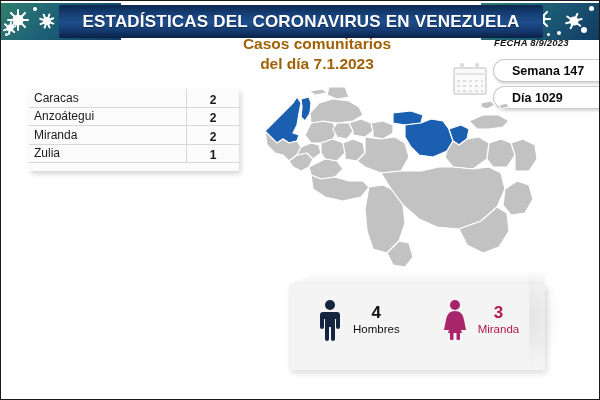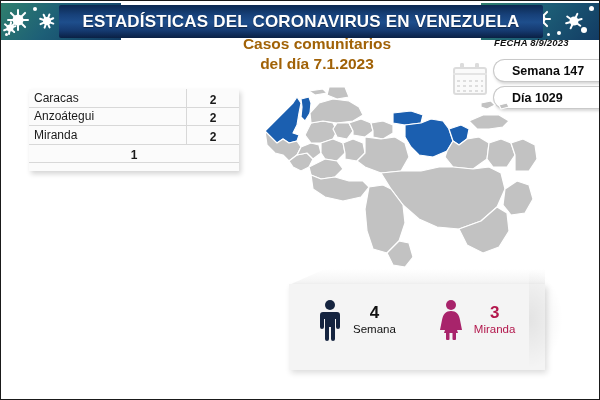--- a/index.html
+++ b/index.html
@@ -347,20 +347,21 @@
     </div>
     <div class="trow">
       <span class="tname">Anzoátegui</span>
       <span class="tval">2</span>
     </div>
     <div class="trow">
       <span class="tname">Miranda</span>
       <span class="tval">2</span>
     </div>
     <div class="trow">
+      <span class="tname">Zulia</span>
       <span class="tval">1</span>
     </div>
   </div>
 
   <div class="map-wrap">
     <svg viewBox="0 0 290 200" xmlns="http://www.w3.org/2000/svg">
       <g stroke="#ffffff" stroke-width="1.2" stroke-linejoin="round">
 
         <path fill="#1b5fb0" d="M18 44 L30 32 L40 22 L44 16 L48 22 L46 32 L44 44 L40 52 L46 54 L44 60 L36 62 L30 58 L24 62 L16 58 L12 50 Z"></path>
 
@@ -413,21 +414,21 @@
 
       <div class="stat men">
         <div class="figure">
           <svg viewBox="0 0 26 42" xmlns="http://www.w3.org/2000/svg">
             <circle cx="13" cy="6" r="5" fill="#15243f"></circle>
             <path d="M6 13 h14 a3 3 0 0 1 3 3 v12 a2 2 0 0 1 -4 0 v-8 h-1 v20 a2 2 0 0 1 -4 0 v-12 h-2 v12 a2 2 0 0 1 -4 0 v-20 h-1 v8 a2 2 0 0 1 -4 0 v-12 a3 3 0 0 1 3 -3 z" fill="#15243f"></path>
           </svg>
         </div>
         <div class="stat-text">
           <div class="stat-num">4</div>
-          <div class="stat-label">Semana</div>
+          <div class="stat-label">Hombres</div>
         </div>
       </div>
 
       <div class="stat women">
         <div class="figure">
           <svg viewBox="0 0 26 42" xmlns="http://www.w3.org/2000/svg">
             <circle cx="13" cy="6" r="5" fill="#a8246b"></circle>
             <path d="M13 12 c5 0 8 3 9 9 l2 10 h-5 l1 3 h-14 l1 -3 h-5 l2 -10 c1 -6 4 -9 9 -9 z" fill="#a8246b"></path>
             <rect x="8" y="33" width="3.5" height="8" rx="1" fill="#a8246b"></rect>
             <rect x="14.5" y="33" width="3.5" height="8" rx="1" fill="#a8246b"></rect>

